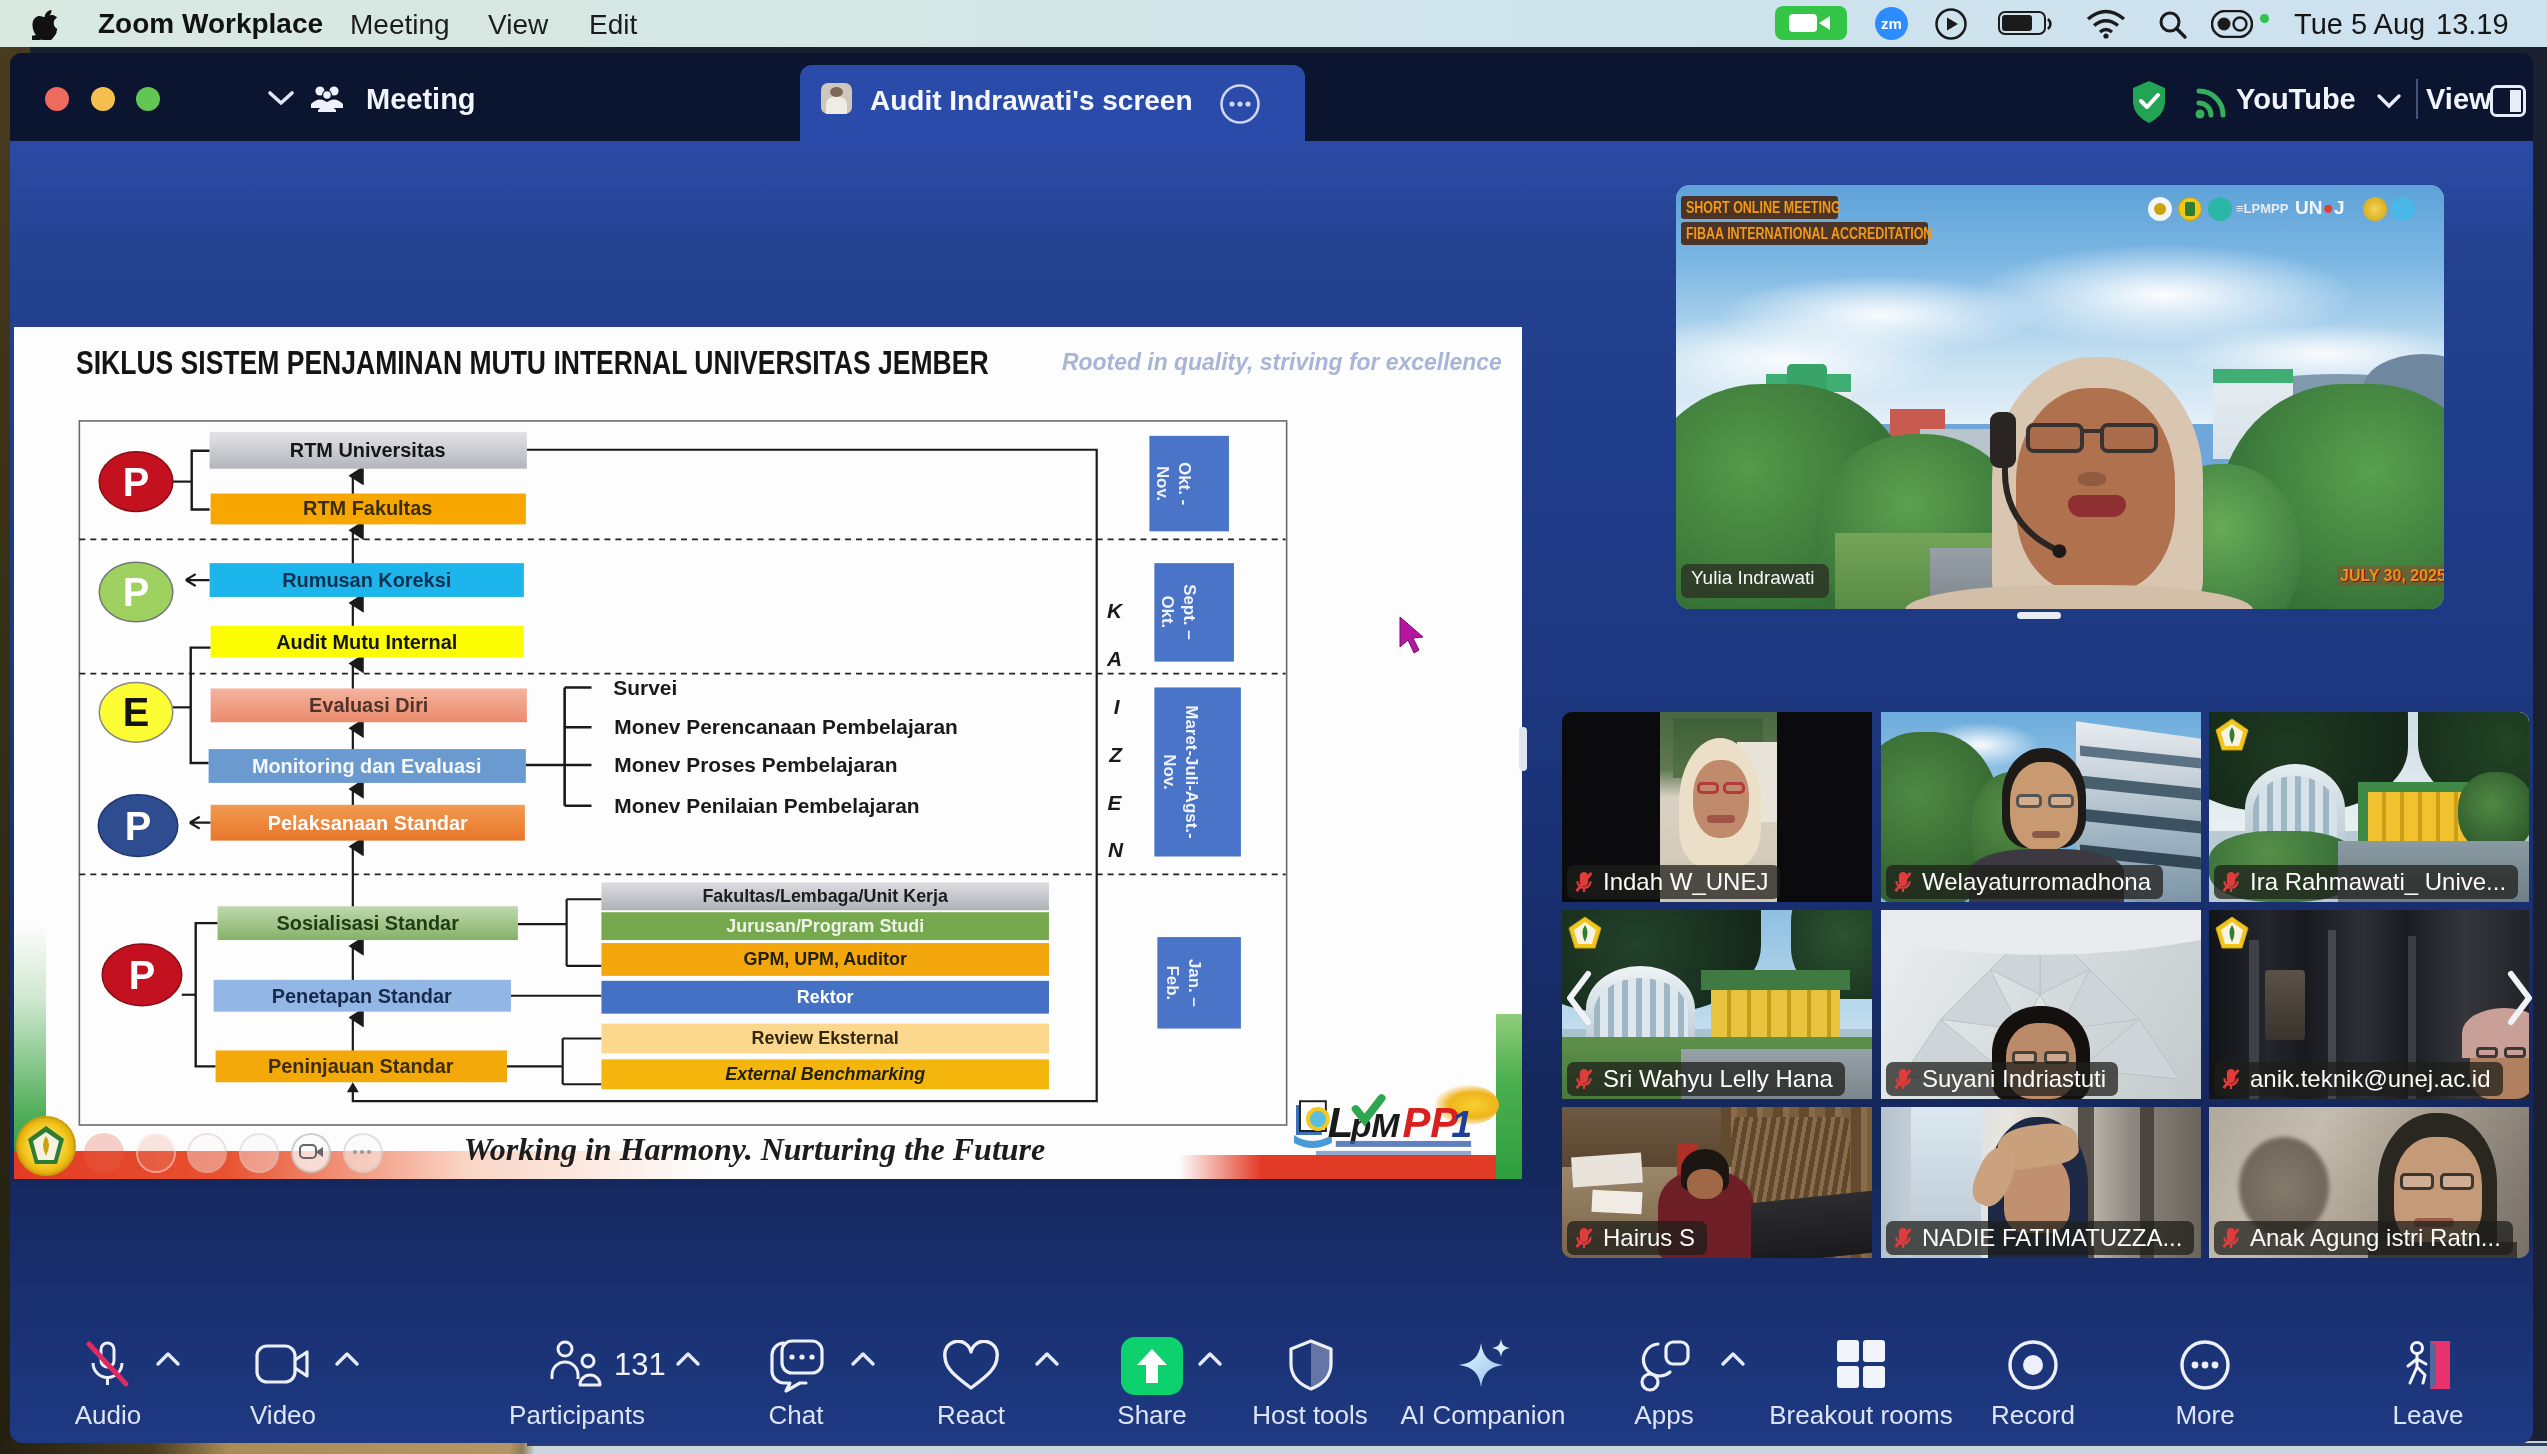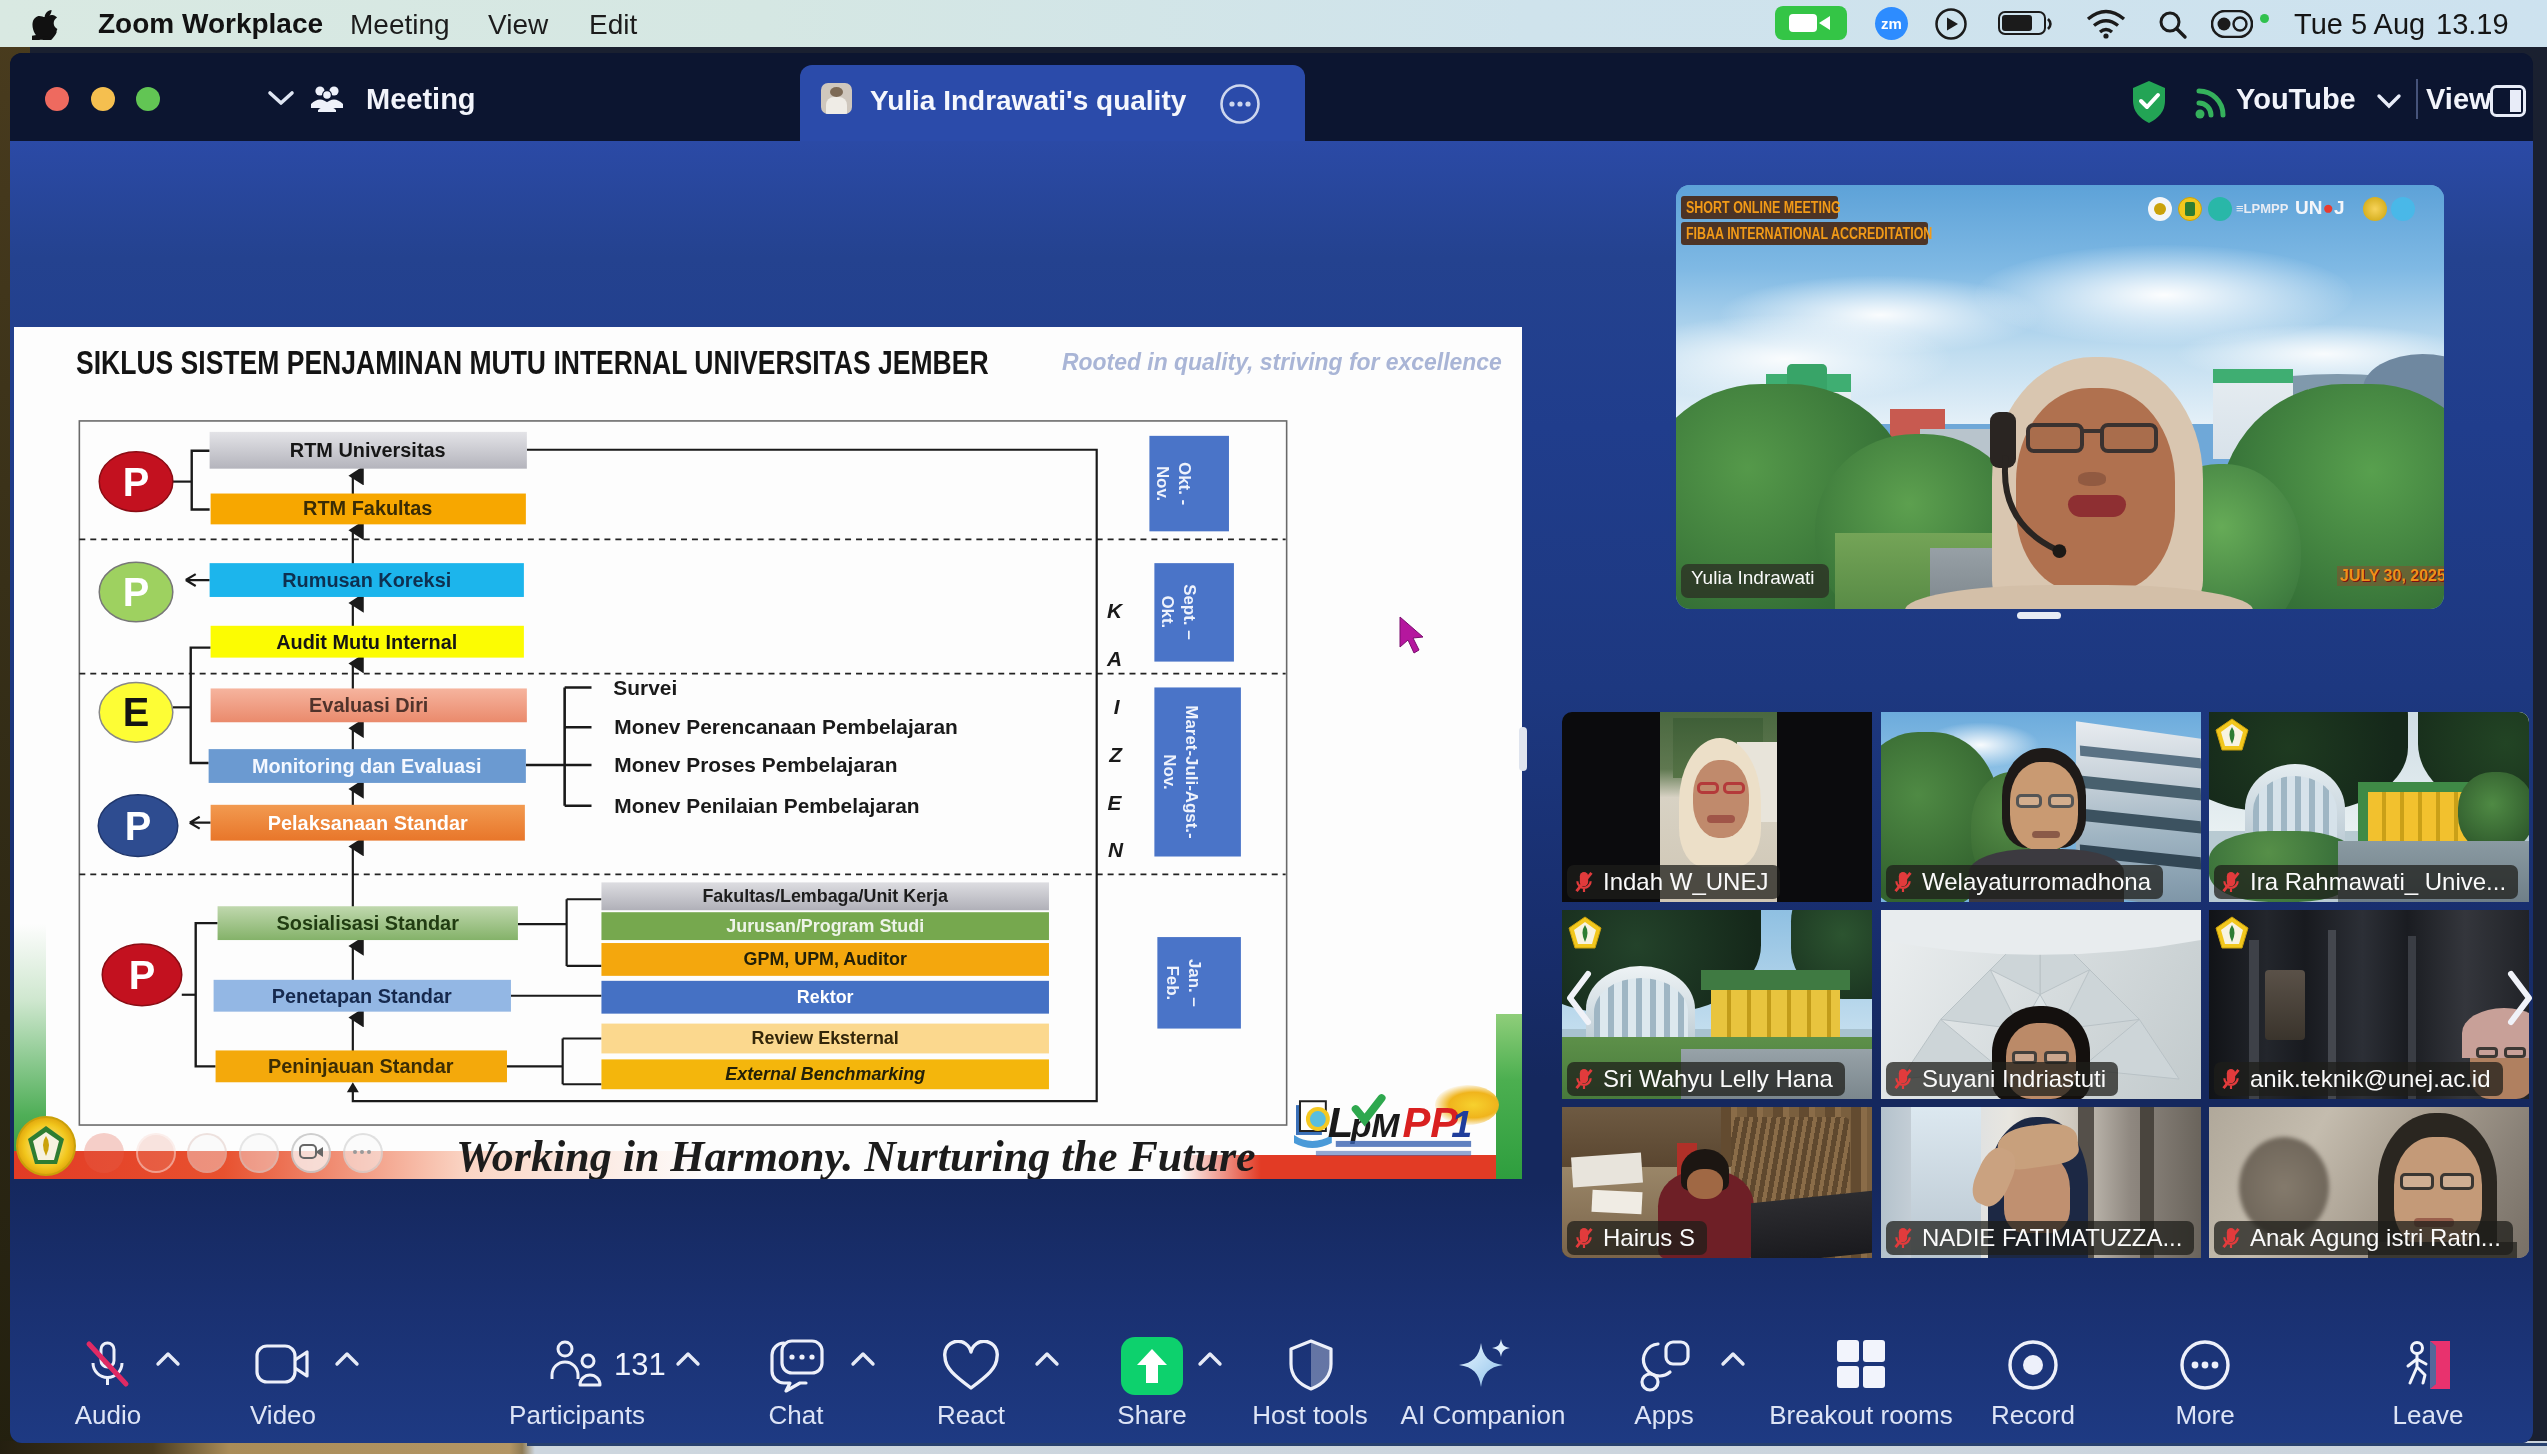--- a/index.html
+++ b/index.html
@@ -82,21 +82,21 @@
       <circle cx="18" cy="13" r="3.8" fill="#eef1fa"></circle>
       <path d="M9 28 q9 -8 18 0 v2 h-18 z" fill="#eef1fa"></path>
     </svg>
   <span class="abs" style="left:356px;top:30px;font-size:29px;font-weight:bold;color:#f2f4fb;">Meeting</span>
 
   <div class="abs" style="left:790px;top:12px;width:505px;height:76px;background:#2b4baa;border-radius:12px 12px 0 0;"></div>
   <div class="abs" style="left:811px;top:30px;width:31px;height:31px;border-radius:7px;background:#cfc7bd;overflow:hidden;">
      <div class="abs" style="left:9px;top:4px;width:13px;height:10px;border-radius:50%;background:#7d6a55;"></div>
      <div class="abs" style="left:5px;top:14px;width:21px;height:17px;border-radius:8px 8px 0 0;background:#efece6;"></div>
   </div>
-  <span class="abs" style="left:860px;top:32px;font-size:28px;font-weight:bold;color:#f5f7fd;">Yulia Indrawati's quality</span>
+  <span class="abs" style="left:860px;top:32px;font-size:28px;font-weight:bold;color:#f5f7fd;">Audit Indrawati's screen</span>
   <svg class="abs" style="left:1209px;top:30px;" width="42" height="42" viewBox="0 0 42 42">
       <circle cx="21" cy="21" r="18.5" fill="none" stroke="#cdd6ee" stroke-width="2.6"></circle>
       <circle cx="13" cy="21" r="2.6" fill="#cdd6ee"></circle>
       <circle cx="21" cy="21" r="2.6" fill="#cdd6ee"></circle>
       <circle cx="29" cy="21" r="2.6" fill="#cdd6ee"></circle>
     </svg>
 
   <svg class="abs" style="left:2119px;top:26px;" width="40" height="46" viewBox="0 0 40 46">
       <path d="M20 2 L36 9 V22 Q36 36 20 44 Q4 36 4 22 V9 Z" fill="#23a455"></path>
       <path d="M12 22 l6 6 l11 -12" stroke="#fff" stroke-width="4" fill="none" stroke-linecap="round" stroke-linejoin="round"></path>
@@ -282,21 +282,21 @@
       <div class="abs" style="left:155px;width:40px;height:40px;border-radius:50%;background:rgba(246,246,246,0.4);border:2px solid rgba(200,200,200,0.4);"></div>
       <div class="abs" style="left:207px;width:40px;height:40px;border-radius:50%;background:rgba(250,250,250,0.75);border:2px solid rgba(170,170,170,0.55);"></div>
       <svg class="abs" style="left:215px;top:10px;" width="26" height="22" viewBox="0 0 26 22">
           <rect x="1" y="2" width="16" height="13" rx="4" fill="none" stroke="#666" stroke-width="2"></rect>
           <path d="M18 8 L24 4 V14 L18 10Z" fill="#666"></path>
         </svg>
       <div class="abs" style="left:259px;width:40px;height:40px;border-radius:50%;background:rgba(250,250,250,0.5);border:2px solid rgba(190,190,190,0.45);"></div>
       <div class="abs" style="left:269px;top:17px;width:4px;height:4px;border-radius:50%;background:#999;box-shadow:7px 0 #999,14px 0 #999;"></div>
     </div>
 
-    <span class="abs" style="left:442px;top:804px;width:597px;text-align:center;font-family:'Liberation Serif',serif;font-style:italic;font-size:44px;font-weight:bold;color:#1c1c1c;white-space:nowrap;">Working in Harmony. Nurturing the Future</span>
+    <span class="abs" style="left:442px;top:804px;width:597px;text-align:center;font-family:'Liberation Serif',serif;font-style:italic;font-size:32px;font-weight:bold;color:#1c1c1c;white-space:nowrap;">Working in Harmony. Nurturing the Future</span>
 
     <div class="abs" style="left:1280px;top:764px;width:199px;height:72px;">
       <svg class="abs" width="199" height="72" viewBox="0 0 200 72">
         <path d="M2 14 h26 v30 h-26 z" fill="#3a70b8"></path>
           <path d="M6 10 h26 v30 h-26 z" fill="#fff" stroke="#222" stroke-width="2"></path>
         <path d="M0 44 q18 12 38 0 l0 8 q-20 10 -38 0 z" fill="#4a9ad8"></path>
         <circle cx="24" cy="28" r="12" fill="#f5c922"></circle>
           <path d="M16 28 a8 8 0 0 1 16 0 a8 8 0 0 1 -16 0" fill="#5abede"></path>
         <text x="34" y="46" font-size="42" font-weight="bold" font-style="italic" fill="#1a1a1a" font-family="Liberation Sans">L</text>
         <text x="57" y="46" font-size="34" font-weight="bold" font-style="italic" fill="#1a1a1a" font-family="Liberation Sans">pM</text>

